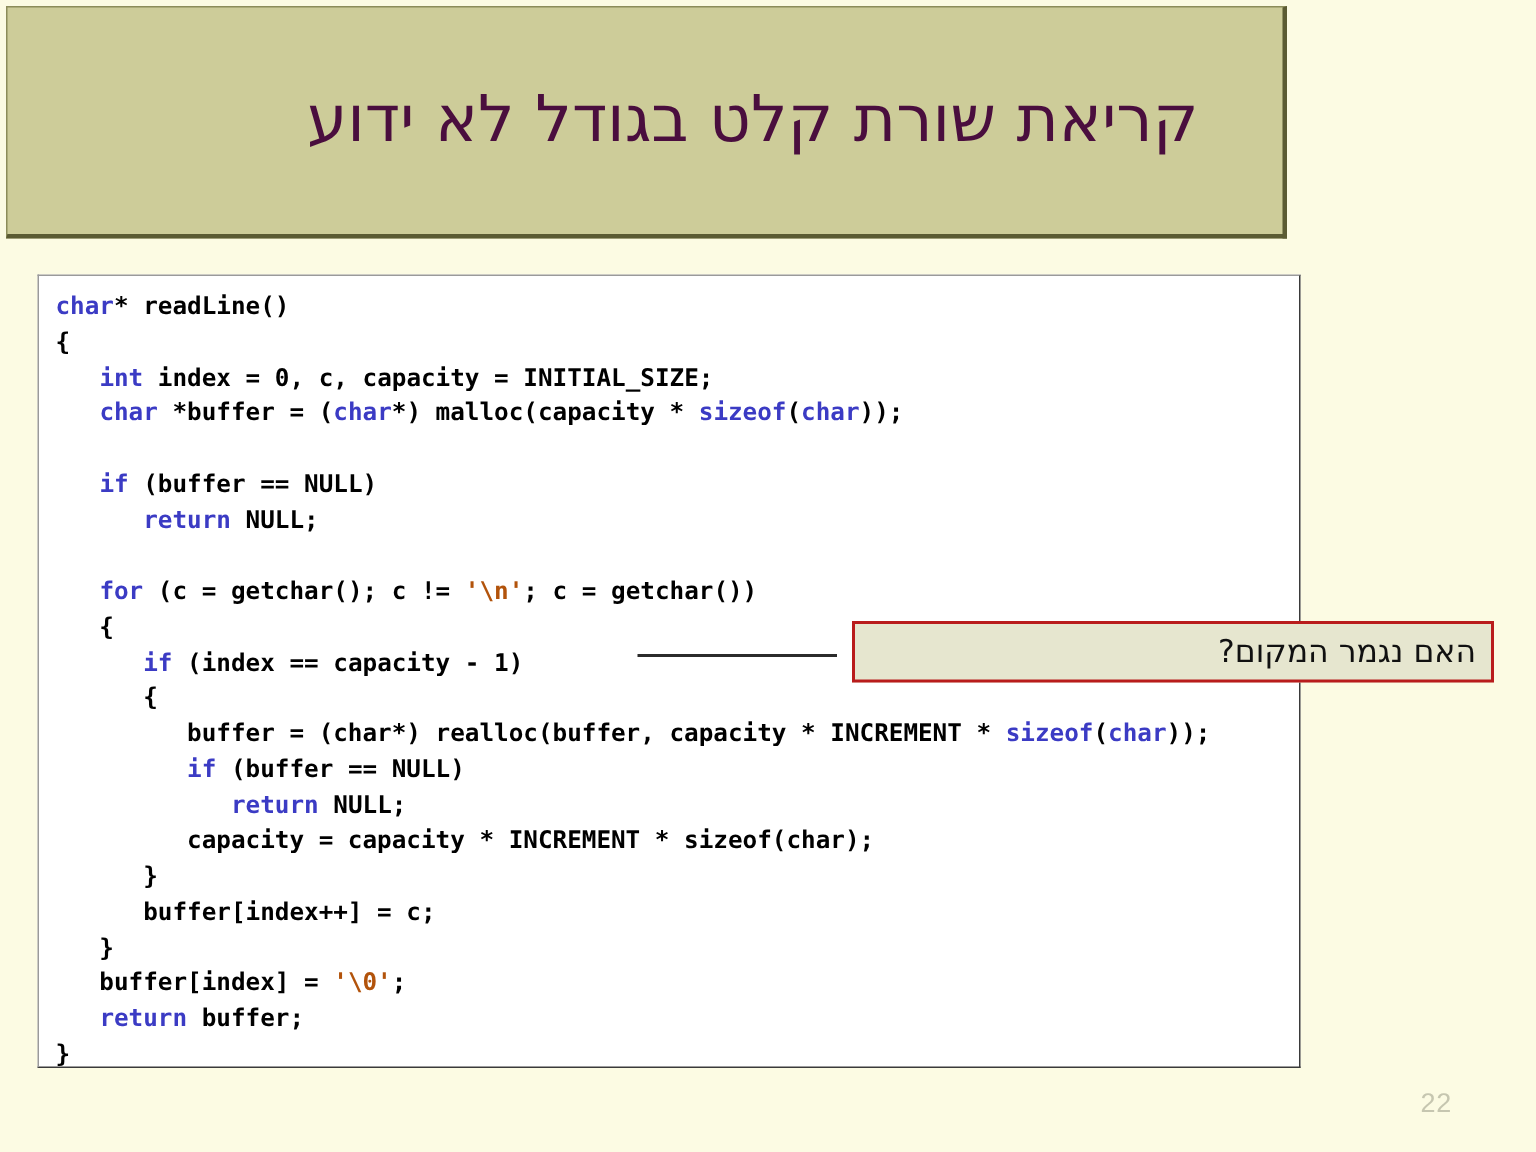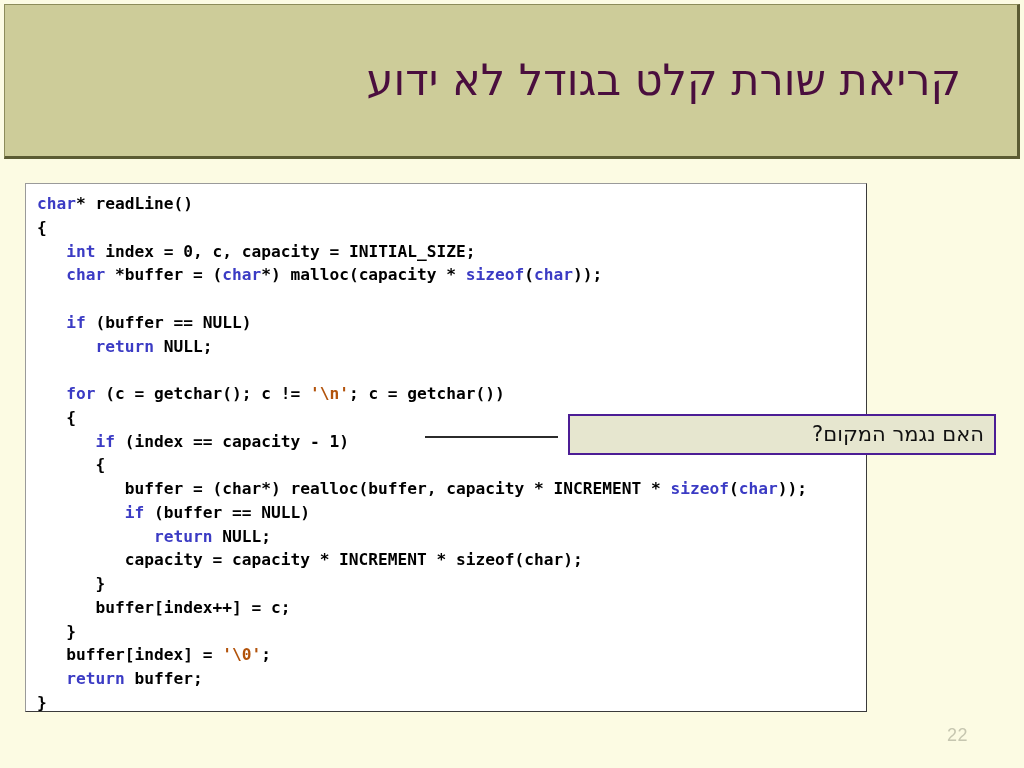--- a/index.html
+++ b/index.html
@@ -21,21 +21,21 @@
     position: absolute;
     inset: 0;
     background: #FCFBE3;
   }
 
   
   #title-band {
     position: absolute;
     left: 4px;
     top: 4px;
-    width: 1016px;
+    width: 854px;
     height: 155px;
     background: #CDCC99;
     border-right: 3px solid #5B5B33;
     border-bottom: 3px solid #5B5B33;
     border-left: 1px solid #8C8C5A;
     border-top: 1px solid #8C8C5A;
     box-sizing: border-box;
     display: flex;
     align-items: center;
     justify-content: flex-end;
@@ -83,21 +83,21 @@
   .str  { color: #B2530B; }
 
   
   #callout-box {
     position: absolute;
     left: 568px;
     top: 414px;
     width: 428px;
     height: 41px;
     background: #E6E6CF;
-    border: 2px solid #4c1d95;
+    border: 2px solid #b91c1c;
     box-sizing: border-box;
     display: flex;
     align-items: center;
     justify-content: flex-end;
     padding-right: 10px;
   }
   #callout-text {
     direction: rtl;
     unicode-bidi: isolate;
     font-family: "DejaVu Sans", "Liberation Sans", sans-serif;

